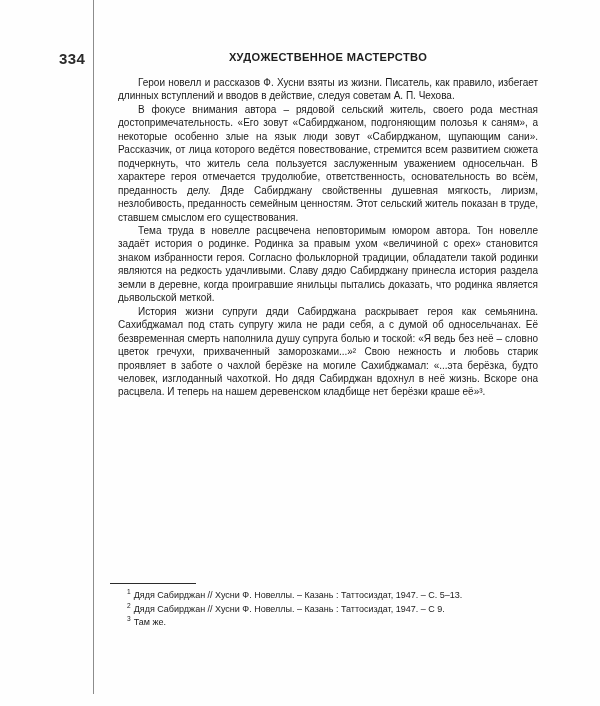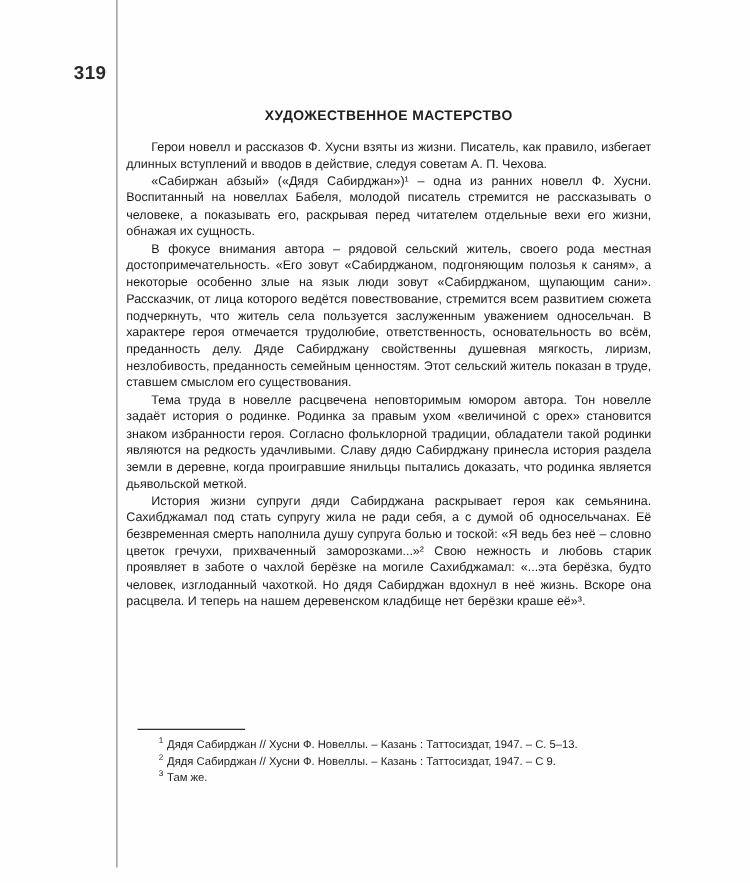--- a/index.html
+++ b/index.html
@@ -42,24 +42,23 @@
     text-align: left;
     font-size: 15px;
     font-weight: 700;
     letter-spacing: .4px;
     color: #2a2a2a;
   }
 
   
   #text-column {
     position: absolute;
-    left: 101px;
+    left: 118px;
     top: 50px;
     width: 420px;
-    margin-top: 36px;
   }
 
   #article-title {
     text-align: center;
     font-size: 11.1px;
     line-height: 14px;
     letter-spacing: .35px;
     color: #1e1e1e;
     margin: 0 0 12px 0;
   }
@@ -111,30 +110,29 @@
     text-align: left;
   }
 </style>
 </head>
 <body>
 
 <div id="page-sheet">
 
   <div id="spine-rule"></div>
 
-  <div id="folio">319</div>
+  <div id="folio">334</div>
 
   <div id="text-column">
 
     <h1 id="article-title">
       <span class="title-line">ХУДОЖЕСТВЕННОЕ МАСТЕРСТВО</span>
     </h1>
 
     <p class="body-par">Герои новелл и рассказов Ф. Хусни взяты из жизни. Писатель, как правило, избегает длинных вступлений и вводов в действие, следуя советам А. П. Чехова.</p>
-    <p class="body-par">«Сабиржан абзый» («Дядя Сабирджан»)¹ – одна из ранних новелл Ф. Хусни. Воспитанный на новеллах Бабеля, молодой писатель стремится не рассказывать о человеке, а показывать его, раскрывая перед читателем отдельные вехи его жизни, обнажая их сущность.</p>
     <p class="body-par">В фокусе внимания автора – рядовой сельский житель, своего рода местная достопримечательность. «Его зовут «Сабирджаном, подгоняющим полозья к саням», а некоторые особенно злые на язык люди зовут «Сабирджаном, щупающим сани». Рассказчик, от лица которого ведётся повествование, стремится всем развитием сюжета подчеркнуть, что житель села пользуется заслуженным уважением односельчан. В характере героя отмечается трудолюбие, ответственность, основательность во всём, преданность делу. Дяде Сабирджану свойственны душевная мягкость, лиризм, незлобивость, преданность семейным ценностям. Этот сельский житель показан в труде, ставшем смыслом его существования.</p>
     <p class="body-par">Тема труда в новелле расцвечена неповторимым юмором автора. Тон новелле задаёт история о родинке. Родинка за правым ухом «величиной с орех» становится знаком избранности героя. Согласно фольклорной традиции, обладатели такой родинки являются на редкость удачливыми. Славу дядю Сабирджану принесла история раздела земли в деревне, когда проигравшие янильцы пытались доказать, что родинка является дьявольской меткой.</p>
     <p class="body-par">История жизни супруги дяди Сабирджана раскрывает героя как семьянина. Сахибджамал под стать супругу жила не ради себя, а с думой об односельчанах. Её безвременная смерть наполнила душу супруга болью и тоской: «Я ведь без неё – словно цветок гречухи, прихваченный заморозками...»² Свою нежность и любовь старик проявляет в заботе о чахлой берёзке на могиле Сахибджамал: «...эта берёзка, будто человек, изглоданный чахоткой. Но дядя Сабирджан вдохнул в неё жизнь. Вскоре она расцвела. И теперь на нашем деревенском кладбище нет берёзки краше её»³.</p>
 
   </div>
 
   <div id="footnotes">
     <div id="footnote-rule"></div>
 
     <p class="footnote-item">

